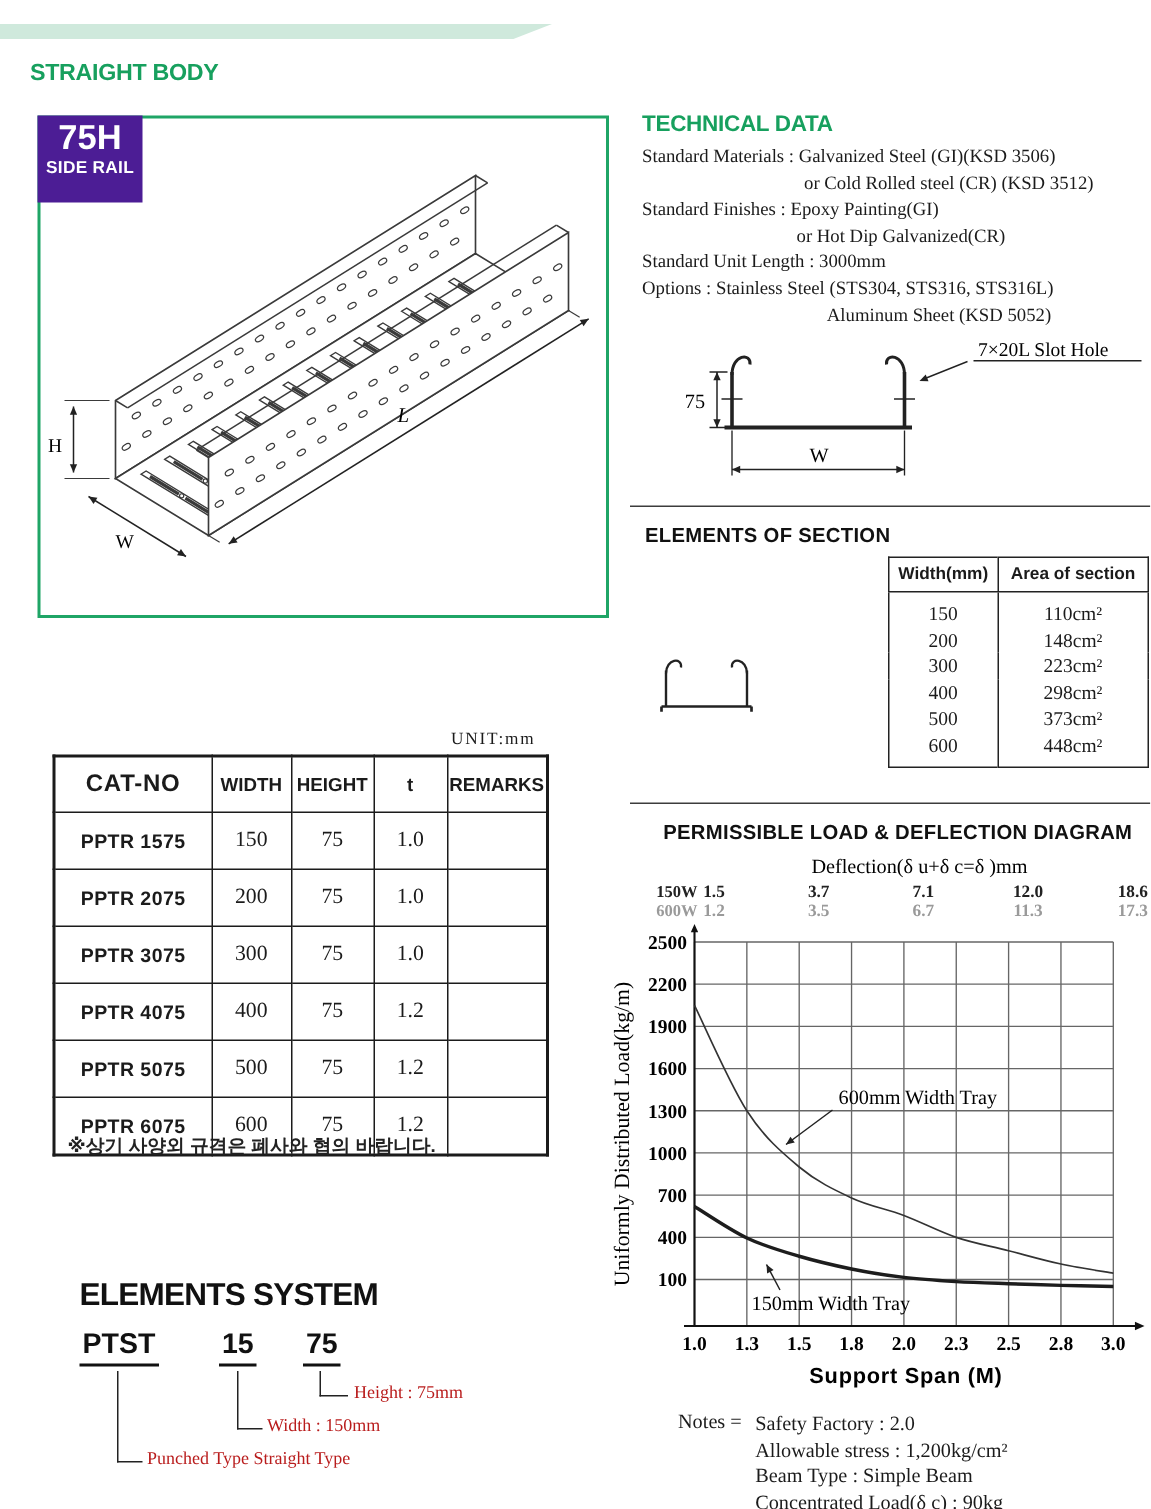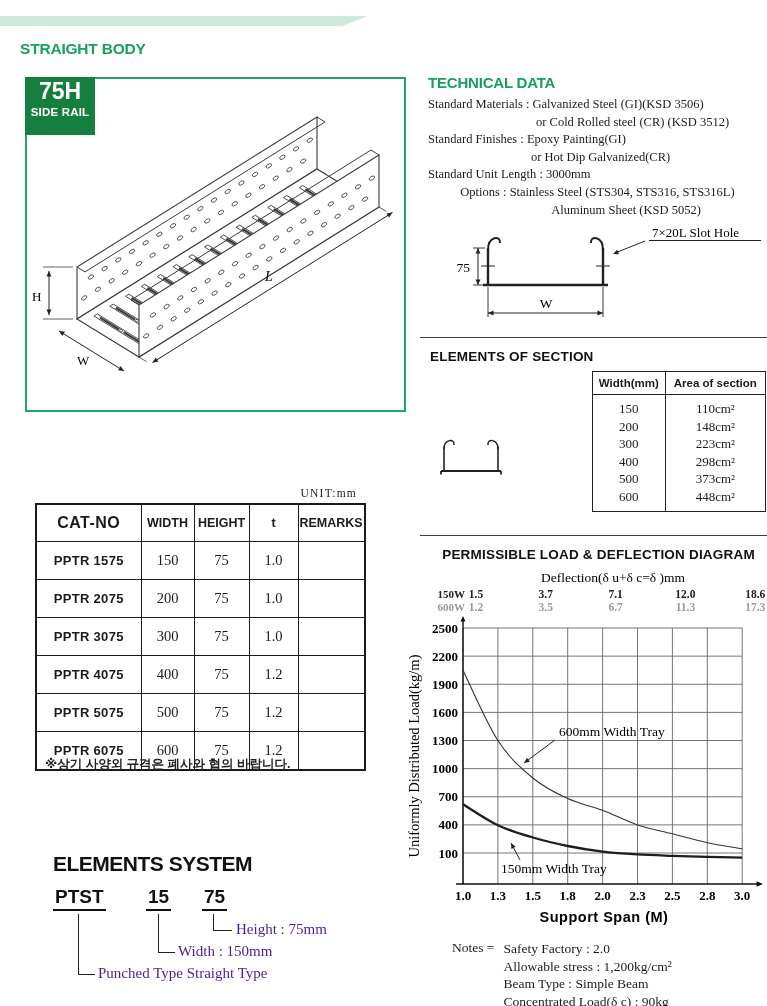--- a/index.html
+++ b/index.html
@@ -4,21 +4,21 @@
 <style>
   html,body{margin:0;padding:0;background:#fff;}
   .page{position:relative;width:767px;height:1006px;background:#ffffff;overflow:hidden;
         font-family:"Liberation Serif","DejaVu Serif",serif;color:#1b1b1b;margin-top:16px;}
   .banner{position:absolute;left:0;top:0;width:368px;height:10px;background:#cfe9dc;
           clip-path:polygon(0 0,100% 0,93% 100%,0 100%);}
   .green-head{font-family:"Liberation Sans","DejaVu Sans",sans-serif;font-weight:700;
               color:#17A05E;letter-spacing:-0.2px;margin:0;}
   #page-title{position:absolute;left:20px;top:24px;font-size:15.5px;}
   .draw-box{position:absolute;left:25px;top:61px;width:377px;height:331px;border:2px solid #1FA566;}
-  .badge{position:absolute;left:-2px;top:-2px;width:70px;height:58px;background:#15803d;color:#fff;
+  .badge{position:absolute;left:-2px;top:-2px;width:70px;height:58px;background:#4c1d95;color:#fff;
          text-align:center;font-family:"Liberation Sans","DejaVu Sans",sans-serif;}
   .badge-main{font-size:23px;font-weight:700;line-height:27px;margin-top:1px;}
   .badge-sub{font-size:11.5px;font-weight:700;line-height:14px;letter-spacing:0.2px;}
   .tech{position:absolute;left:428px;top:58px;width:339px;}
   .tech h2{font-size:15px;margin:0 0 5px 0;}
   .tech-line{font-size:12.5px;line-height:17.6px;white-space:nowrap;}
   .rule{position:absolute;border-top:1.5px solid #3c3c3c;height:0;}
   .sec-head{position:absolute;font-family:"Liberation Sans","DejaVu Sans",sans-serif;
             font-weight:700;font-size:13.5px;color:#111;letter-spacing:0.2px;margin:0;}
   
@@ -44,21 +44,21 @@
                      font-size:13px;letter-spacing:0.3px;}
   .kr-note{position:absolute;left:45px;top:740px;font-family:"Liberation Sans","DejaVu Sans",sans-serif;
            font-weight:600;font-size:12.5px;color:#222;}
   
   .numbering{position:absolute;left:50px;top:836px;width:345px;height:165px;}
   .ns-title{font-family:"Liberation Sans","DejaVu Sans",sans-serif;font-weight:700;font-size:21px;
             letter-spacing:-0.5px;color:#111;position:absolute;left:3px;top:0;margin:0;}
   .ns-code{position:absolute;top:34px;font-family:"Liberation Sans","DejaVu Sans",sans-serif;
            font-weight:700;font-size:19px;color:#111;border-bottom:2.5px solid #111;padding:0 2px 1px 2px;}
   .ns-elbow{position:absolute;border-left:1.6px solid #222;border-bottom:1.6px solid #222;}
-  .ns-label{position:absolute;font-size:15px;color:#4c1d95;white-space:nowrap;}
+  .ns-label{position:absolute;font-size:12px;color:#b91c1c;white-space:nowrap;}
   
   #chart-svg{position:absolute;left:408px;top:550px;}
   #chart-title{left:430px;top:531px;width:337px;text-align:center;}
   .notes{position:absolute;left:452px;top:924px;display:flex;gap:9px;font-size:13.5px;}
   .notes .nl{line-height:17.6px;white-space:nowrap;}
   svg text{user-select:none;}
 </style>
 </head>
 <body>
 
@@ -234,21 +234,21 @@
   </div>
 
   <div class="tech">
     <h2 class="green-head">TECHNICAL DATA</h2>
     <div id="tech-lines">
         <div class="tech-line" style="padding-left: 0px;">Standard Materials : Galvanized Steel (GI)(KSD 3506)</div>
         <div class="tech-line" style="padding-left: 108px;">or Cold Rolled steel (CR) (KSD 3512)</div>
         <div class="tech-line" style="padding-left: 0px;">Standard Finishes : Epoxy Painting(GI)</div>
         <div class="tech-line" style="padding-left: 103px;">or Hot Dip Galvanized(CR)</div>
         <div class="tech-line" style="padding-left: 0px;">Standard Unit Length : 3000mm</div>
-        <div class="tech-line" style="padding-left: 0px; text-align: center;">Options : Stainless Steel (STS304, STS316, STS316L)</div>
+        <div class="tech-line" style="padding-left: 0px;">Options : Stainless Steel (STS304, STS316, STS316L)</div>
         <div class="tech-line" style="padding-left: 57px; text-align: center;">Aluminum Sheet (KSD 5052)</div>
       </div>
   </div>
 
   <svg id="cross-svg" width="334" height="104" viewBox="0 0 334 104" style="position:absolute;left:433px;top:208px;">
       <line x1="50" y1="61" x2="175" y2="61" stroke="#222" stroke-width="2.6"></line>
       <line x1="55" y1="61" x2="55" y2="24" stroke="#222" stroke-width="2.4"></line>
       <line x1="170" y1="61" x2="170" y2="24" stroke="#222" stroke-width="2.4"></line>
       <path d="M55,26 C55,12 68,11 67,19" fill="none" stroke="#222" stroke-width="2"></path>
       <path d="M170,26 C170,12 157,11 158,19" fill="none" stroke="#222" stroke-width="2"></path>

